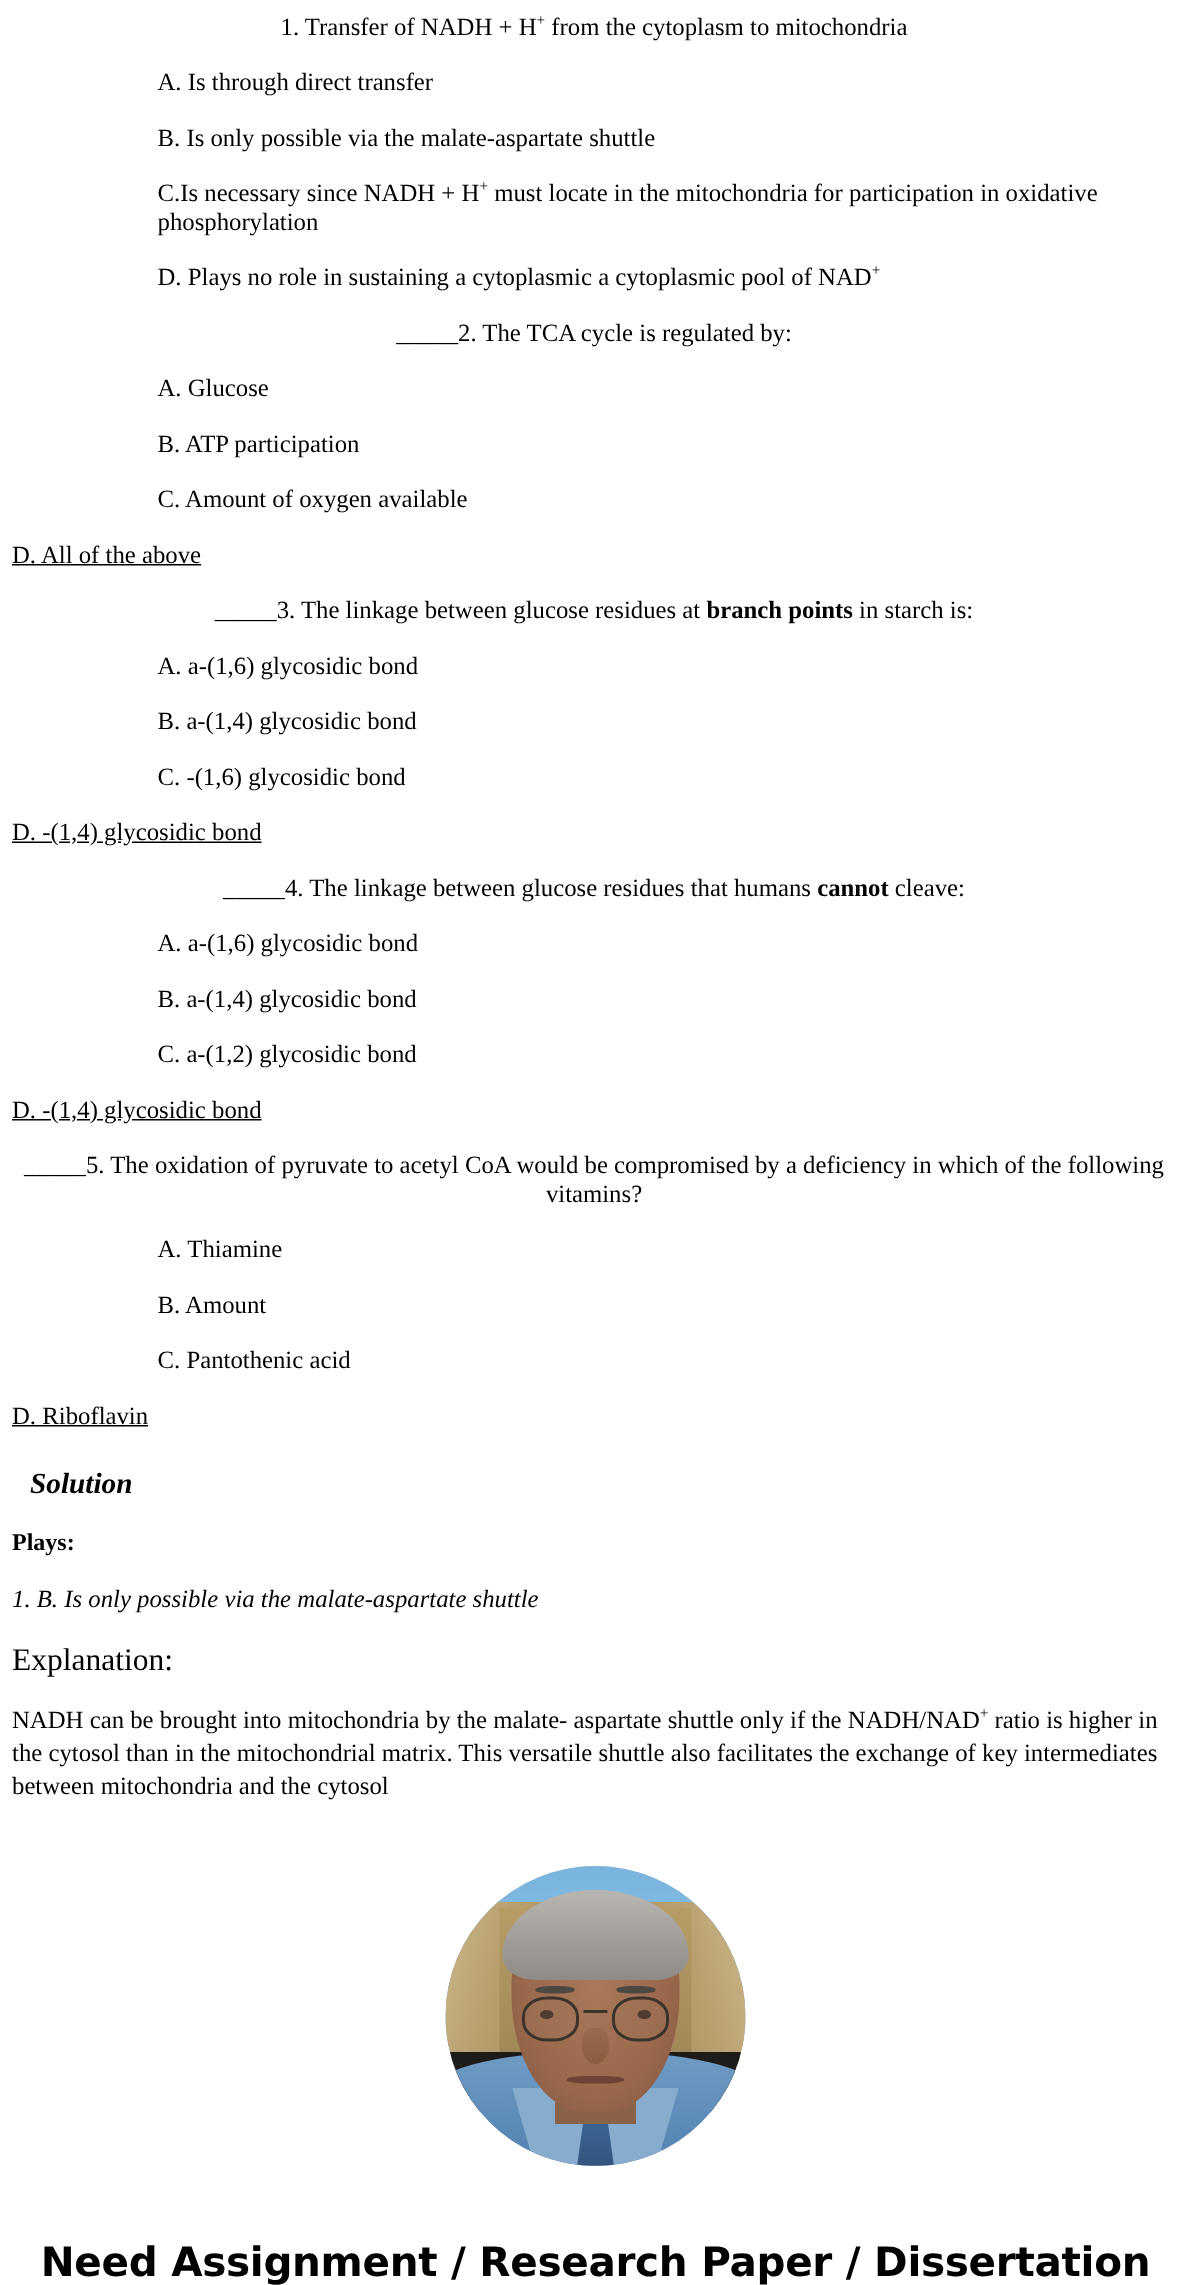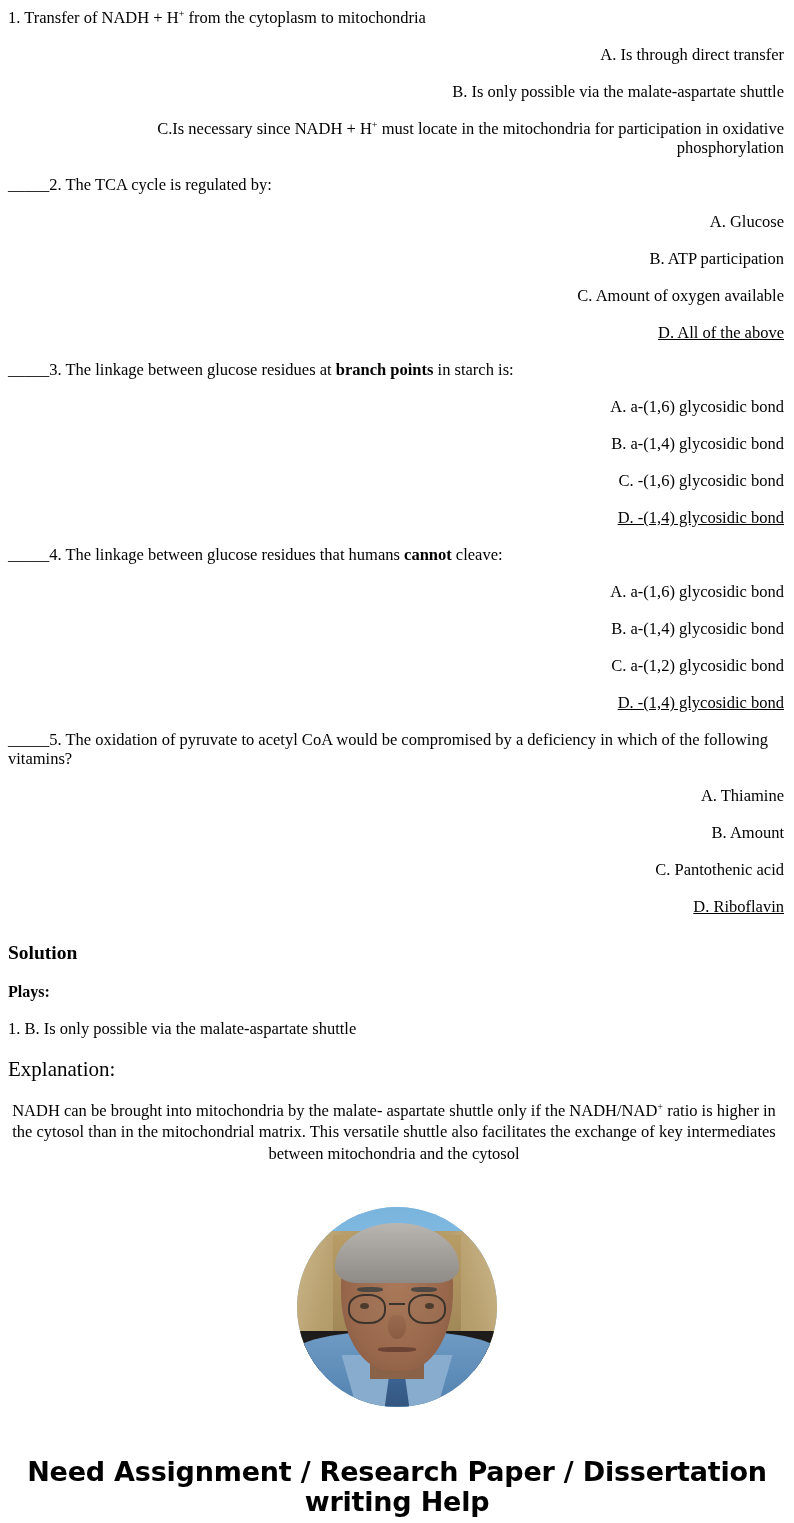--- a/index.html
+++ b/index.html
@@ -26,29 +26,28 @@
 
   .doc-body {
     padding: 8px 10px 0 8px;
   }
 
   
   .q-line {
     font-size: 16.5px;
     line-height: 1.18;
     margin: 0 0 17.5px 0;
-    text-align: left;
+    text-align: center;
   }
 
   .opt-line {
     font-size: 16.5px;
     line-height: 1.18;
     margin: 0 0 17.5px 0;
     padding-left: 97px;
-    text-align: right;
   }
 
   .opt-line.flush {
     padding-left: 0;
     text-decoration: underline;
   }
 
   .blank {
     letter-spacing: 0;
   }
@@ -59,44 +58,46 @@
     line-height: 0;
   }
 
   b, .bold { font-weight: 700; }
 
   
   .solution-heading {
     font-size: 19.5px;
     font-weight: 700;
     line-height: 1.2;
-    margin: 24px 0 18px 0;
+    margin: 24px 0 18px 12px;
+    font-style: italic;
   }
   .answer-label {
     font-size: 16px;
     font-weight: 700;
     line-height: 1.2;
     margin: 0 0 18px 0;
   }
   .answer-text {
     font-size: 16.5px;
     line-height: 1.18;
     margin: 0 0 18px 0;
+    font-style: italic;
   }
   .explanation-label {
     font-size: 21px;
     line-height: 1.18;
     margin: 0 0 18px 0;
   }
   .explanation-body {
     font-size: 16.5px;
     line-height: 1.32;
     margin: 0 0 0 0;
     padding-right: 4px;
-    text-align: center;
+    text-align: left;
   }
 
   
   .avatar-wrap {
     margin-top: 42px;
     display: flex;
     justify-content: center;
   }
   .avatar {
     position: relative;
@@ -223,20 +224,21 @@
 <div class="page">
   <div class="doc-body">
 
     <p class="q-line"><span>1. Transfer of NADH + H</span><sup>+</sup><span> from the cytoplasm to mitochondria</span></p>
 
     <p class="opt-line">A. Is through direct transfer</p>
     <p class="opt-line">B. Is only possible via the malate-aspartate shuttle</p>
 
     <p class="opt-line"><span>C.Is necessary since NADH + H</span><sup>+</sup><span> must locate in the mitochondria for participation in oxidative phosphorylation</span></p>
 
+    <p class="opt-line"><span>D. Plays no role in sustaining a cytoplasmic a cytoplasmic pool of NAD</span><sup>+</sup></p>
 
     <p class="q-line"><span class="blank">_____</span><span>2. The TCA cycle is regulated by:</span></p>
 
     <p class="opt-line">A. Glucose</p>
     <p class="opt-line">B. ATP participation</p>
     <p class="opt-line">C. Amount of oxygen available</p>
     <p class="opt-line flush">D. All of the above</p>
 
     <p class="q-line"><span class="blank">_____</span><span>3. The linkage between glucose residues at </span><b>branch points</b><span> in starch is:</span></p>
 

